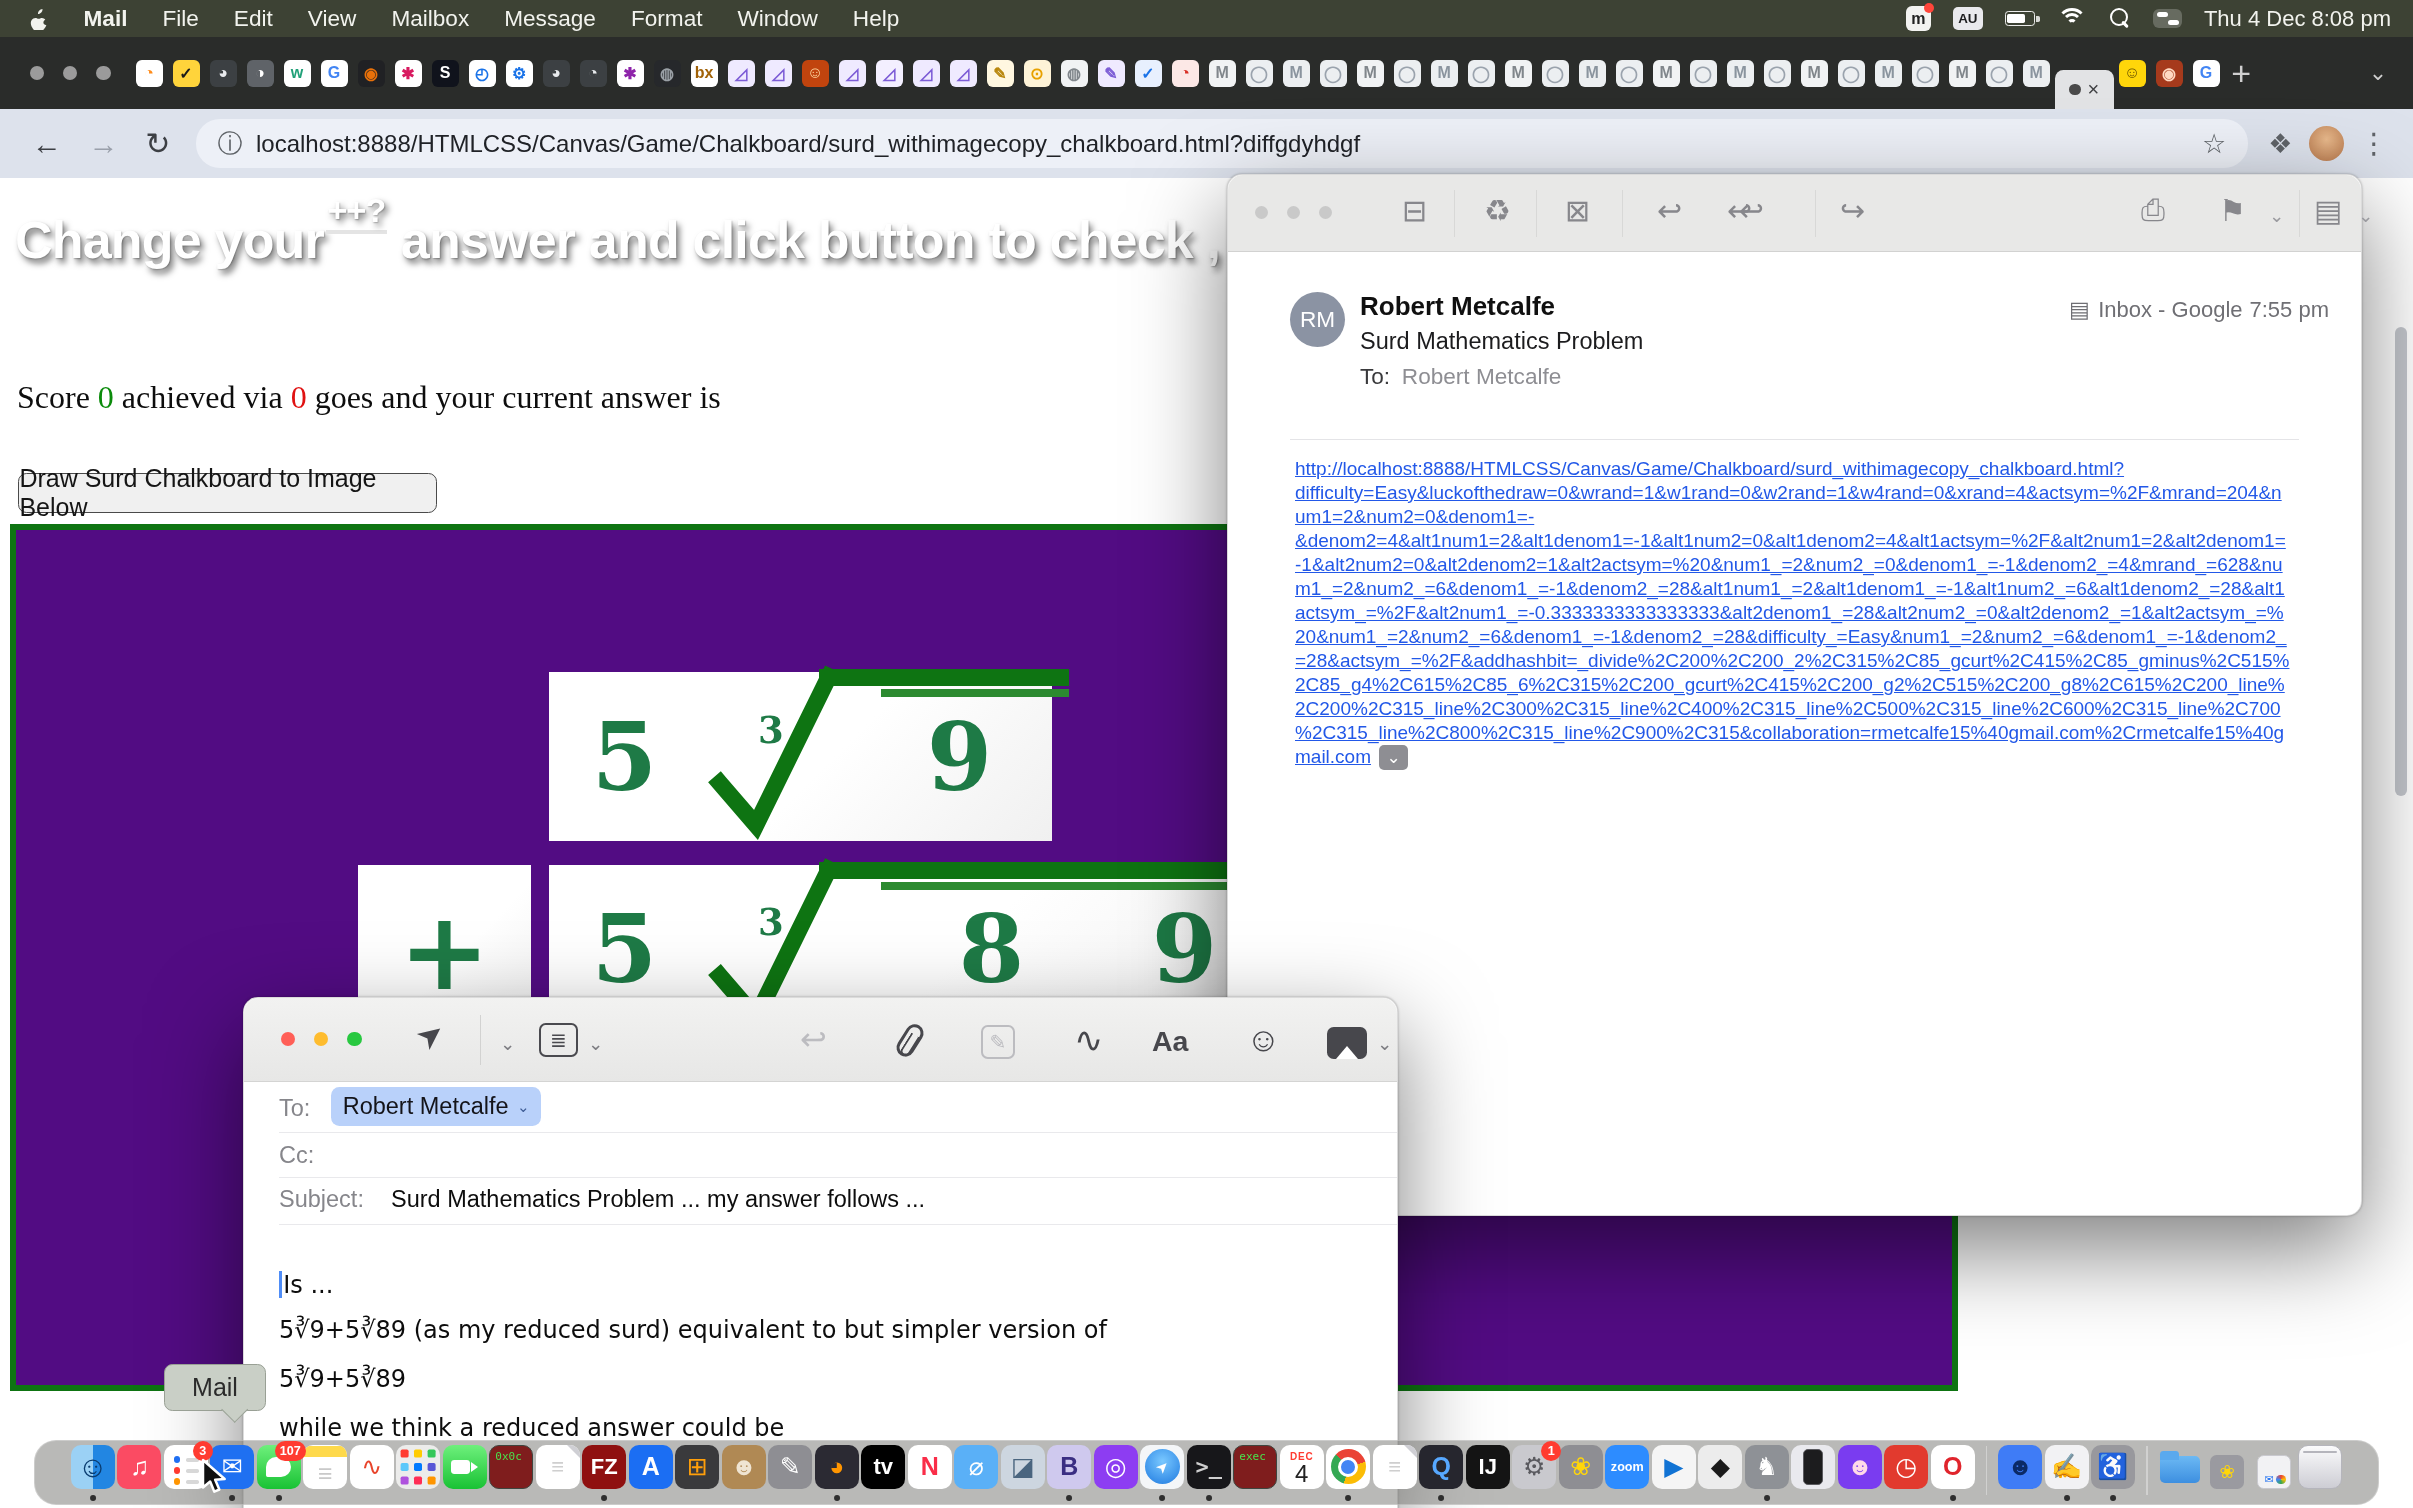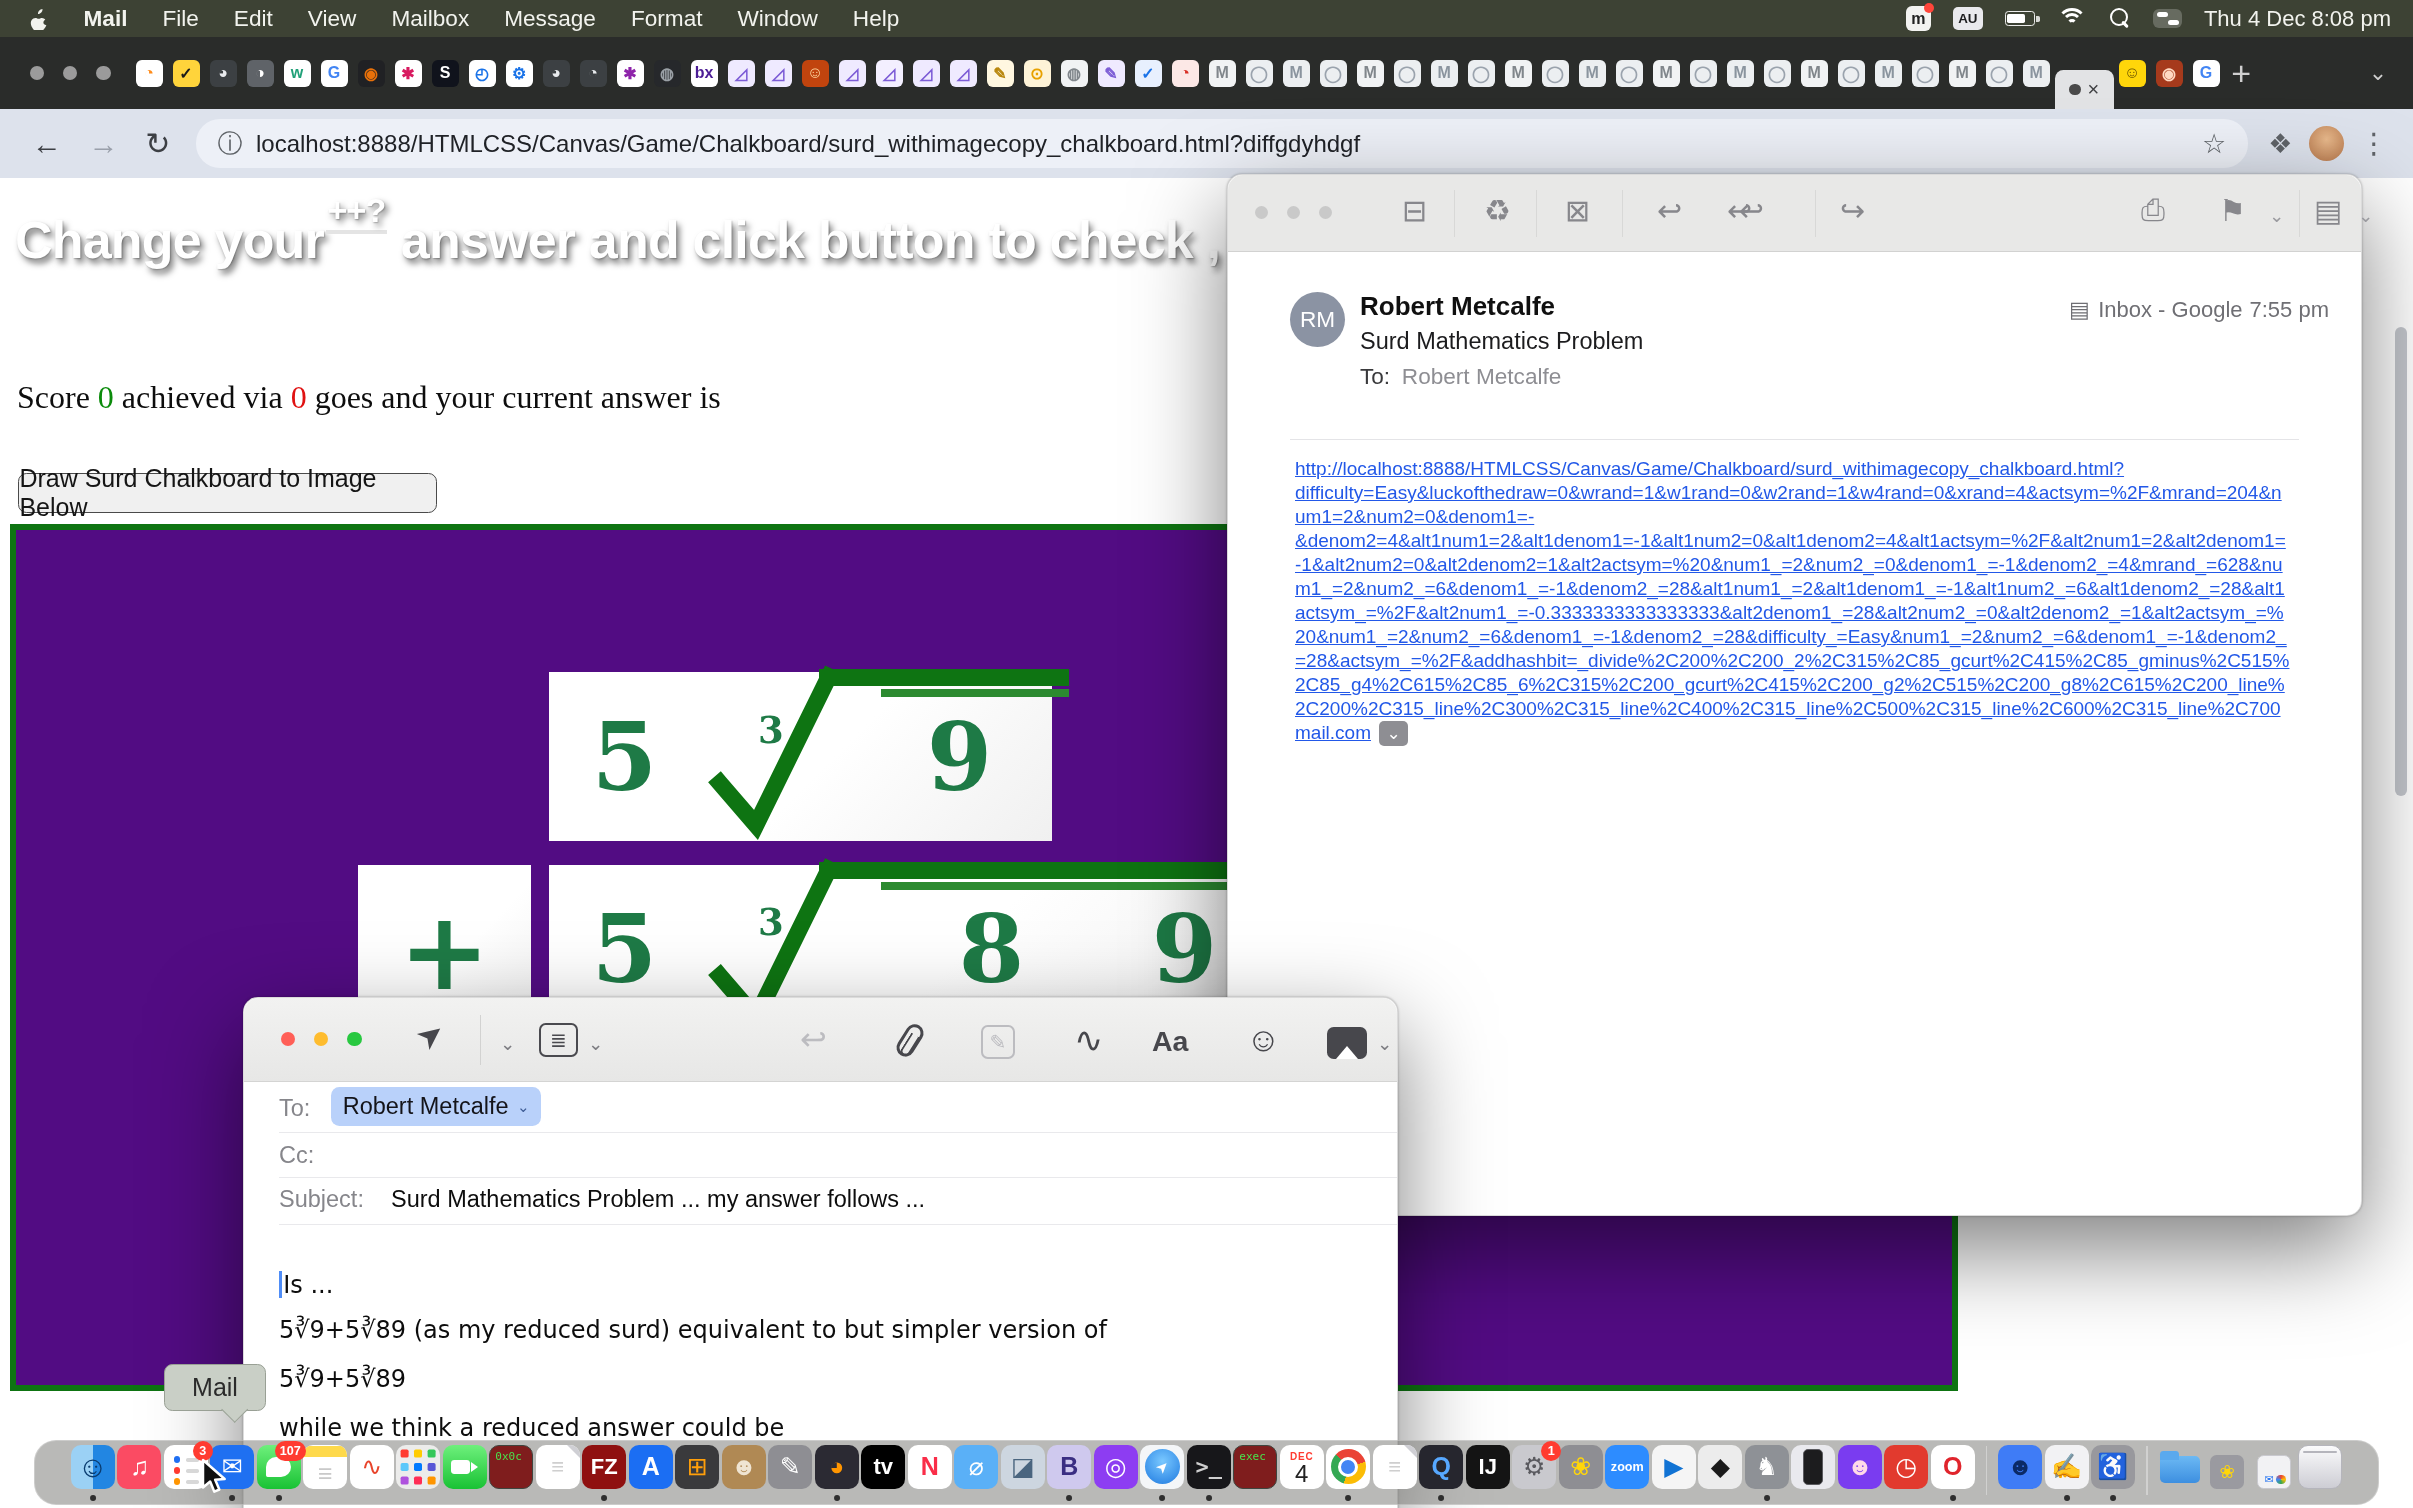--- a/index.html
+++ b/index.html
@@ -236,21 +236,21 @@
         <span class="fav" style="background: rgb(255, 255, 255); color: rgb(66, 133, 244);">G</span>
         <span class="fav" style="background: rgb(32, 33, 36); color: rgb(232, 113, 10);">◉</span>
         <span class="fav" style="background: rgb(255, 255, 255); color: rgb(216, 27, 96);">✱</span>
         <span class="fav" style="background: rgb(16, 19, 28); color: rgb(255, 255, 255);">S</span>
         <span class="fav" style="background: rgb(255, 255, 255); color: rgb(26, 115, 232);">◴</span>
         <span class="fav" style="background: rgb(255, 255, 255); color: rgb(26, 115, 232);">⚙</span>
         <span class="fav" style="background: rgb(60, 64, 67); color: rgb(232, 234, 237);">◕</span>
         <span class="fav" style="background: rgb(60, 64, 67); color: rgb(232, 234, 237);">◔</span>
         <span class="fav" style="background: rgb(255, 255, 255); color: rgb(142, 36, 170);">✱</span>
         <span class="fav" style="background: rgb(38, 40, 43); color: rgb(154, 160, 166);">◍</span>
-        <span class="fav" style="background: rgb(255, 255, 255); color: #4c1d95;">bx</span>
+        <span class="fav" style="background: rgb(255, 255, 255); color: #a16207;">bx</span>
         <span class="fav" style="background: rgb(239, 234, 255); color: rgb(124, 92, 214);">◿</span>
         <span class="fav" style="background: rgb(239, 234, 255); color: rgb(124, 92, 214);">◿</span>
         <span class="fav" style="background: rgb(193, 68, 14); color: rgb(255, 217, 160);">☺</span>
         <span class="fav" style="background: rgb(239, 234, 255); color: rgb(124, 92, 214);">◿</span>
         <span class="fav" style="background: rgb(243, 239, 255); color: rgb(124, 92, 214);">◿</span>
         <span class="fav" style="background: rgb(239, 234, 255); color: rgb(124, 92, 214);">◿</span>
         <span class="fav" style="background: rgb(239, 234, 255); color: rgb(124, 92, 214);">◿</span>
         <span class="fav" style="background: rgb(255, 247, 224); color: rgb(184, 134, 11);">✎</span>
         <span class="fav" style="background: rgb(254, 243, 215); color: rgb(232, 161, 0);">⊙</span>
         <span class="fav" style="background: rgb(241, 243, 244); color: rgb(128, 134, 139);">◍</span>
@@ -376,20 +376,21 @@
       <div class="link-line"><span>difficulty=Easy&amp;luckofthedraw=0&amp;wrand=1&amp;w1rand=0&amp;w2rand=1&amp;w4rand=0&amp;xrand=4&amp;actsym=%2F&amp;mrand=204&amp;n</span></div>
       <div class="link-line"><span>um1=2&amp;num2=0&amp;denom1=-</span></div>
       <div class="link-line"><span>&amp;denom2=4&amp;alt1num1=2&amp;alt1denom1=-1&amp;alt1num2=0&amp;alt1denom2=4&amp;alt1actsym=%2F&amp;alt2num1=2&amp;alt2denom1=</span></div>
       <div class="link-line"><span>-1&amp;alt2num2=0&amp;alt2denom2=1&amp;alt2actsym=%20&amp;num1_=2&amp;num2_=0&amp;denom1_=-1&amp;denom2_=4&amp;mrand_=628&amp;nu</span></div>
       <div class="link-line"><span>m1_=2&amp;num2_=6&amp;denom1_=-1&amp;denom2_=28&amp;alt1num1_=2&amp;alt1denom1_=-1&amp;alt1num2_=6&amp;alt1denom2_=28&amp;alt1</span></div>
       <div class="link-line"><span>actsym_=%2F&amp;alt2num1_=-0.3333333333333333&amp;alt2denom1_=28&amp;alt2num2_=0&amp;alt2denom2_=1&amp;alt2actsym_=%</span></div>
       <div class="link-line"><span>20&amp;num1_=2&amp;num2_=6&amp;denom1_=-1&amp;denom2_=28&amp;difficulty_=Easy&amp;num1_=2&amp;num2_=6&amp;denom1_=-1&amp;denom2_</span></div>
       <div class="link-line"><span>=28&amp;actsym_=%2F&amp;addhashbit=_divide%2C200%2C200_2%2C315%2C85_gcurt%2C415%2C85_gminus%2C515%</span></div>
       <div class="link-line"><span>2C85_g4%2C615%2C85_6%2C315%2C200_gcurt%2C415%2C200_g2%2C515%2C200_g8%2C615%2C200_line%</span></div>
       <div class="link-line"><span>2C200%2C315_line%2C300%2C315_line%2C400%2C315_line%2C500%2C315_line%2C600%2C315_line%2C700</span></div>
+      <div class="link-line"><span>%2C315_line%2C800%2C315_line%2C900%2C315&amp;collaboration=rmetcalfe15%40gmail.com%2Crmetcalfe15%40g</span></div>
       <div class="link-line"><span>mail.com</span><span class="collapse">⌄</span></div>
     </div>
 </div>
 
 <div class="win compose">
   <div class="tb">
     <div class="lights">
       <span class="light lr"></span>
       <span class="light ly"></span>
       <span class="light lg"></span>

